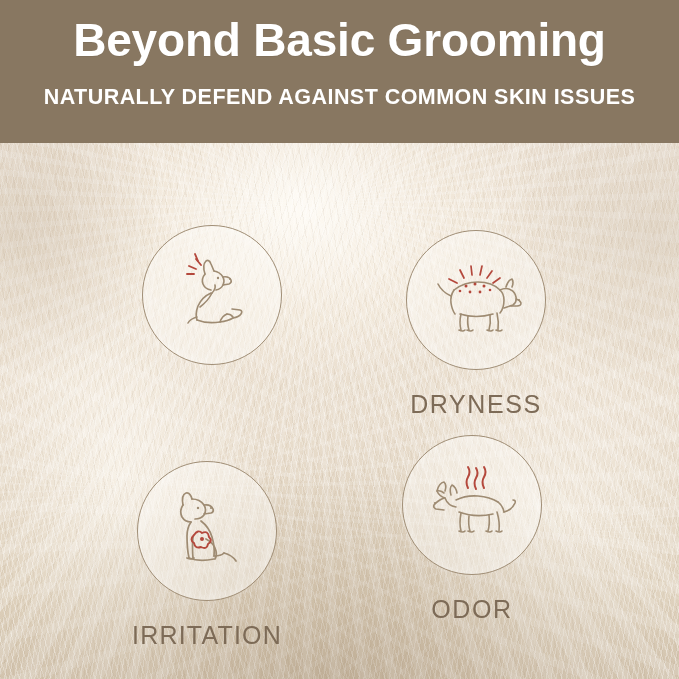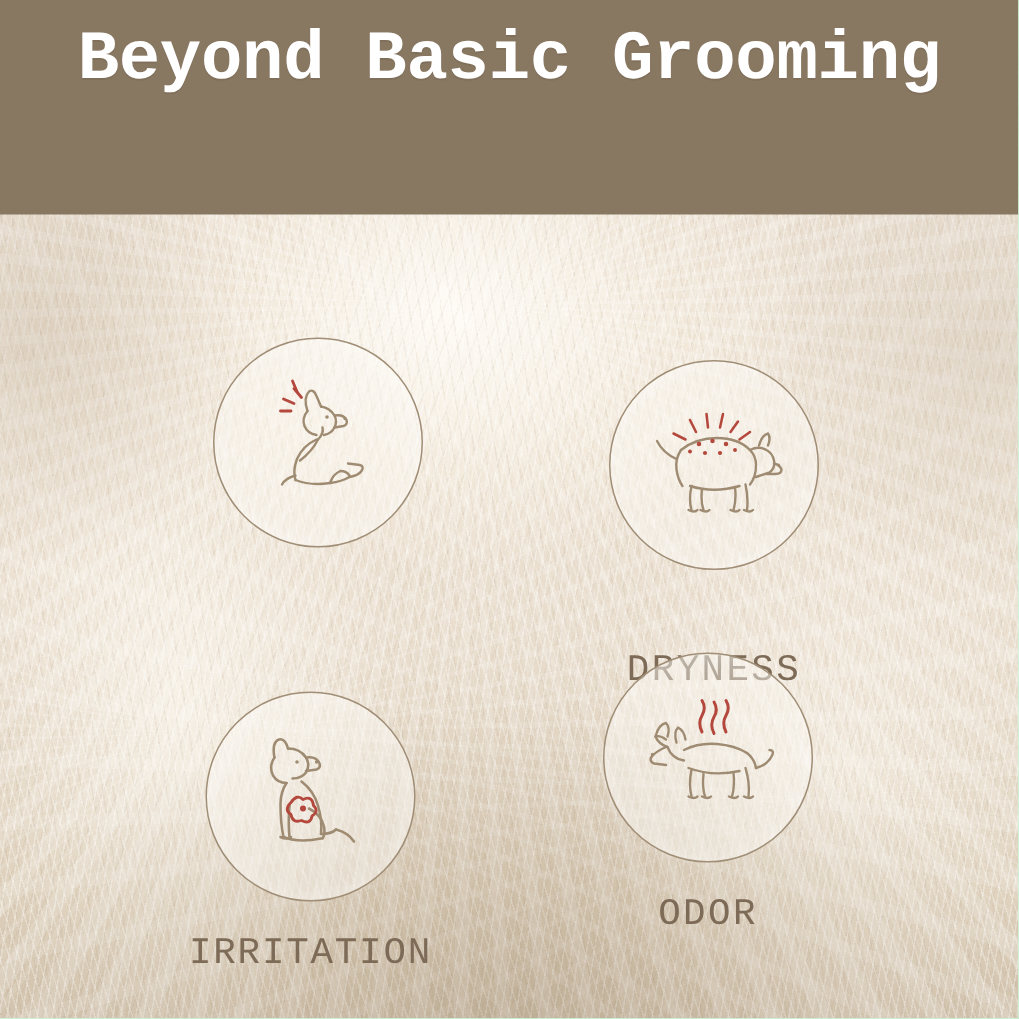--- a/index.html
+++ b/index.html
@@ -8,22 +8,21 @@
     background: #ffffff;
   }
   body {
     font-family: "Liberation Sans", sans-serif;
   }
   .poster {
     position: relative;
     width: 679px;
     height: 679px;
     overflow: hidden;
-    background: #86efac;
-    font-family: Liberation Mono, monospace;
+    background: #7dd3fc;
   }
 
   
   .fur {
     position: absolute;
     inset: 0;
     background:
       radial-gradient(ellipse 330px 230px at 300px 210px, rgba(255,252,246,0.95) 0%, rgba(245,236,222,0.55) 45%, rgba(228,214,196,0.15) 75%, rgba(0,0,0,0) 100%),
       radial-gradient(ellipse 260px 420px at 120px 470px, rgba(252,247,238,0.75) 0%, rgba(232,219,200,0.25) 55%, rgba(0,0,0,0) 100%),
       radial-gradient(ellipse 300px 360px at 560px 520px, rgba(250,244,234,0.65) 0%, rgba(226,212,192,0.22) 55%, rgba(0,0,0,0) 100%),
@@ -109,21 +108,21 @@
     z-index: 4;
   }
   .feature {
     position: absolute;
     width: 220px;
     display: flex;
     flex-direction: column;
     align-items: center;
   }
   .f-itching  { left: 102px; top: 82px; }
-  .f-dryness  { left: 366px; top: 97px; gap: 32px; }
+  .f-dryness  { left: 366px; top: 87px; }
   .f-irritation { left: 97px; top: 318px; }
   .f-odor     { left: 362px; top: 292px; }
 
   .circle {
     width: 138px;
     height: 138px;
     border-radius: 50%;
     border: 1.6px solid #a08e76;
     background: rgba(253,250,245,0.42);
     display: flex;
@@ -150,20 +149,21 @@
 <div class="poster">
 
   <div class="fur"></div>
   <div class="fur-strands"></div>
   <div class="fur-strands2"></div>
   <div class="fur-swirl"></div>
   <div class="fur-shade"></div>
 
   <div class="banner">
     <div class="banner-title">Beyond Basic Grooming</div>
+    <div class="banner-sub">NATURALLY DEFEND AGAINST COMMON SKIN ISSUES</div>
   </div>
 
   <div class="features">
 
     <div class="feature f-itching">
       <div class="circle">
         <svg width="104" height="104" viewBox="0 0 104 104">
           <g fill="none" stroke="#9E8B72" stroke-width="1.6" stroke-linecap="round" stroke-linejoin="round">
 
             <path d="M45 31 q-3 -9 1 -13 q3 -2 5 3 l3 7"></path>

